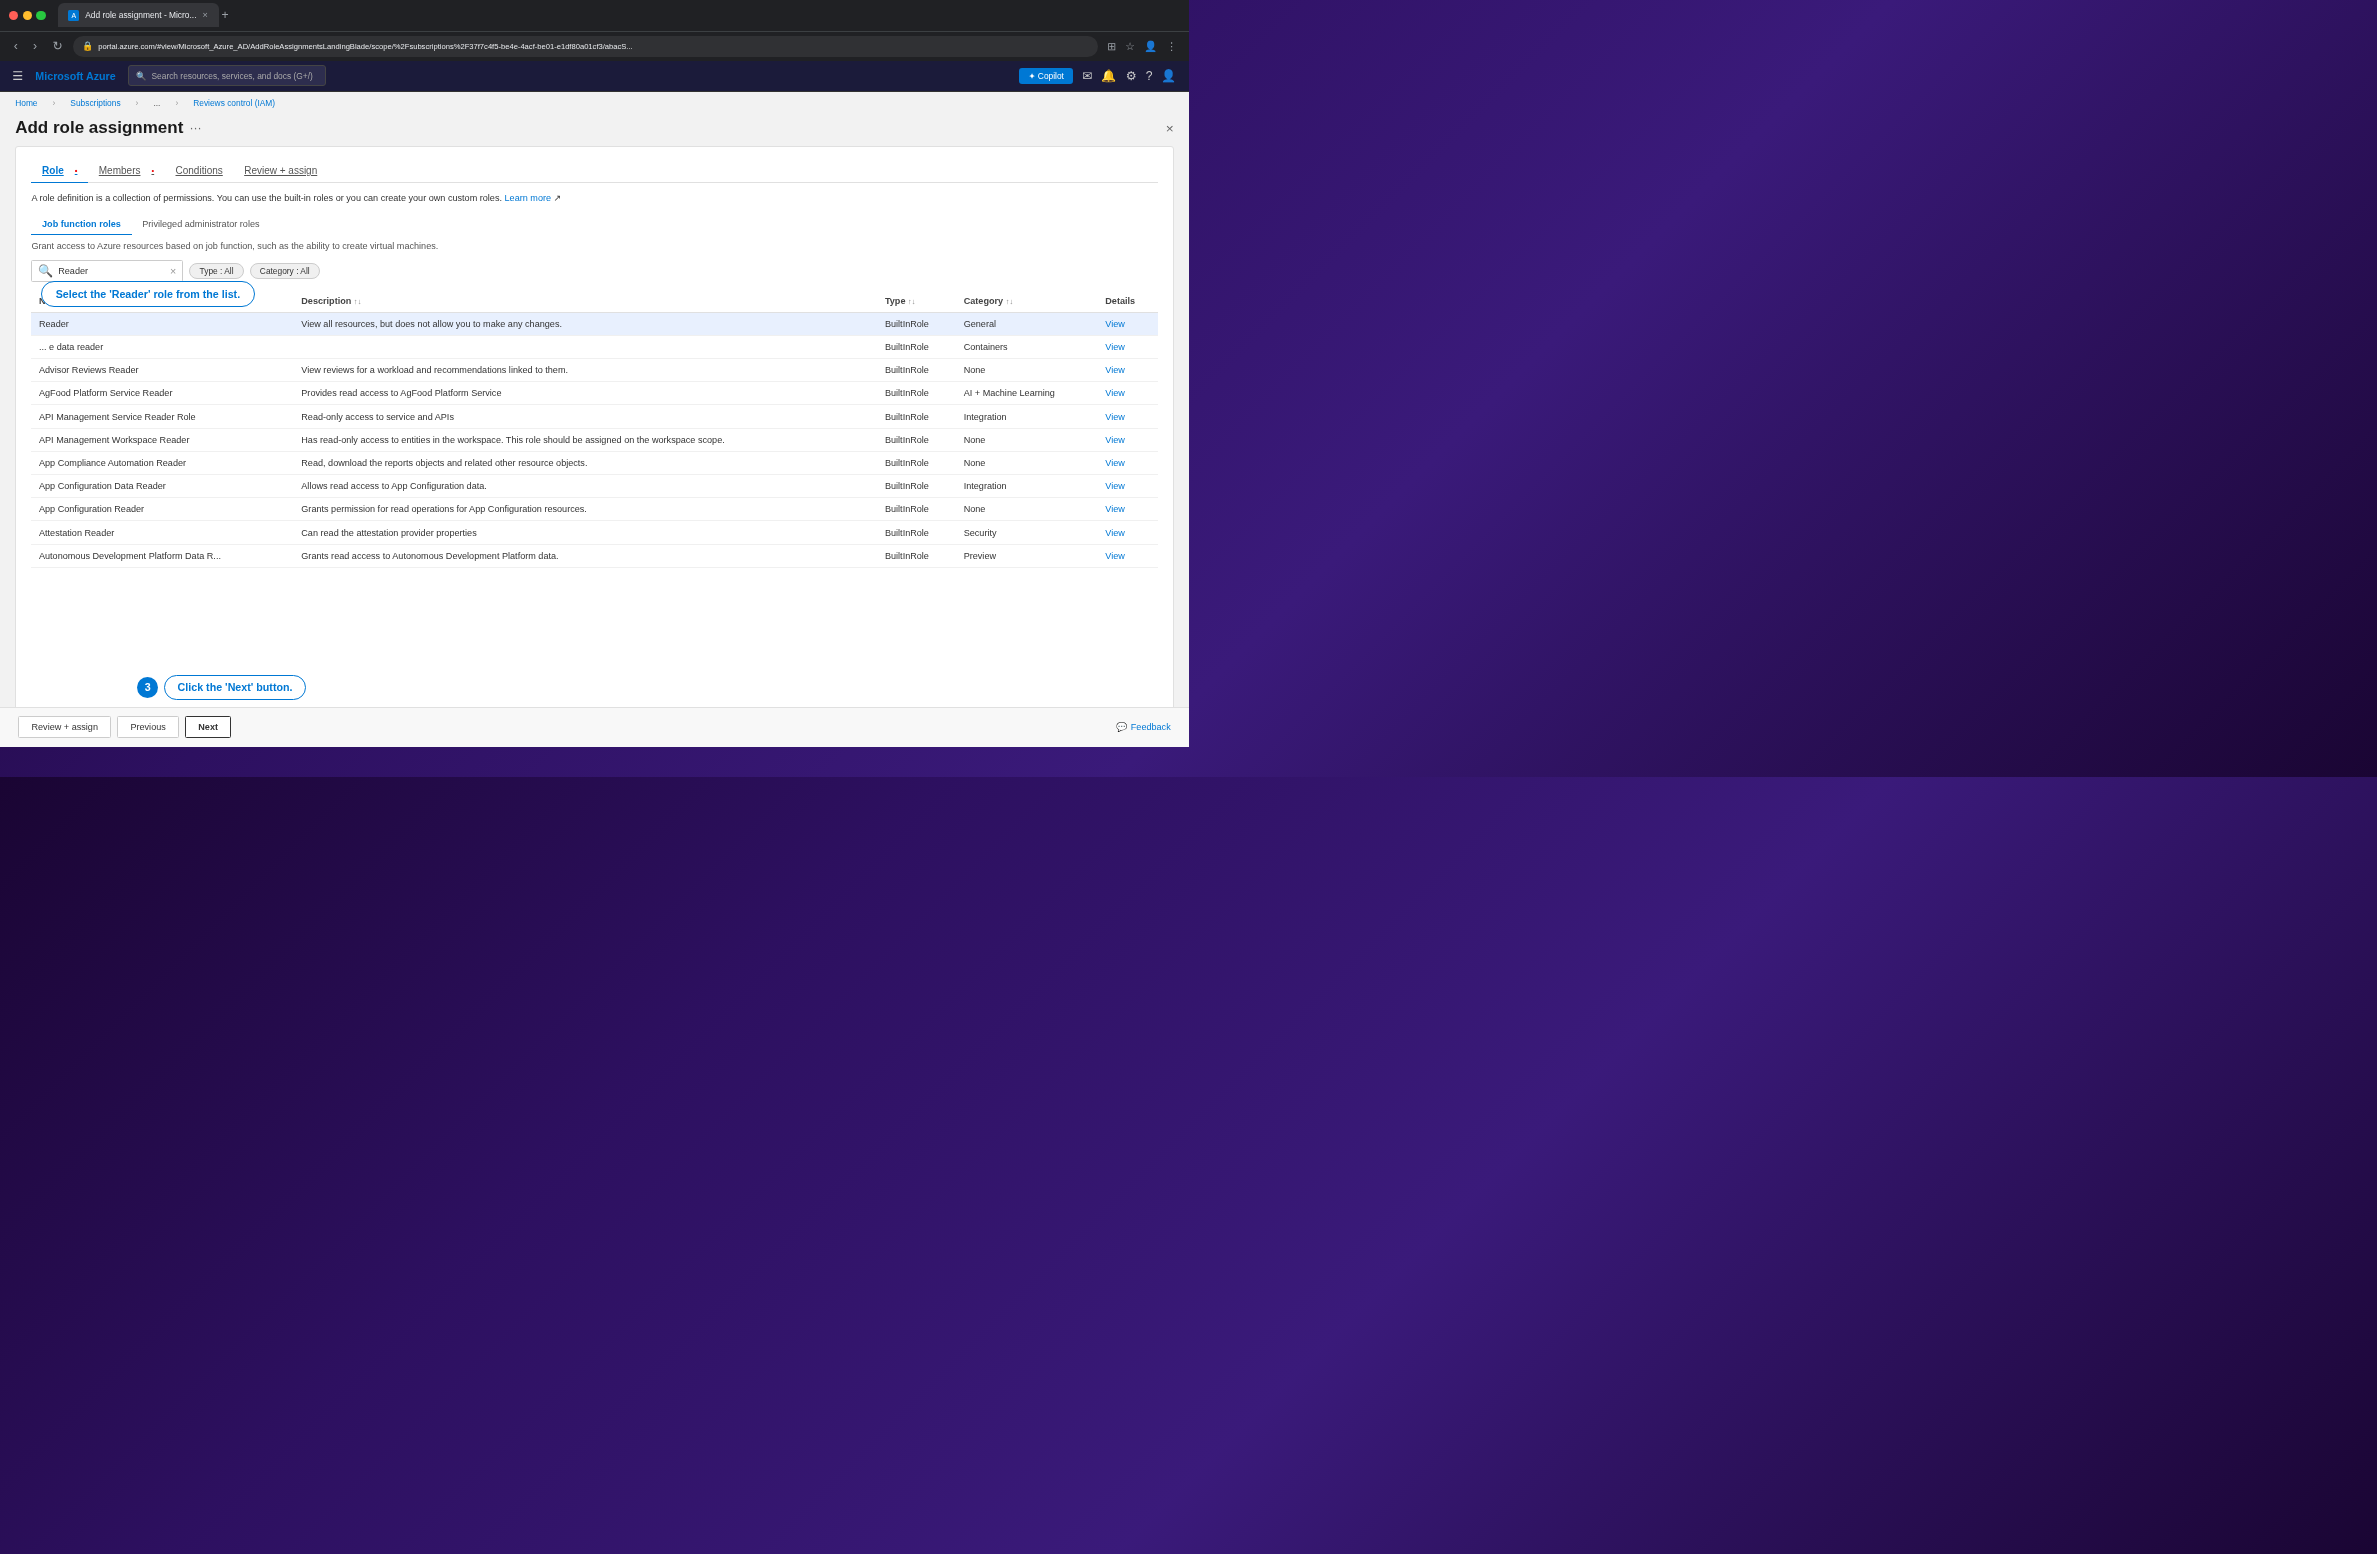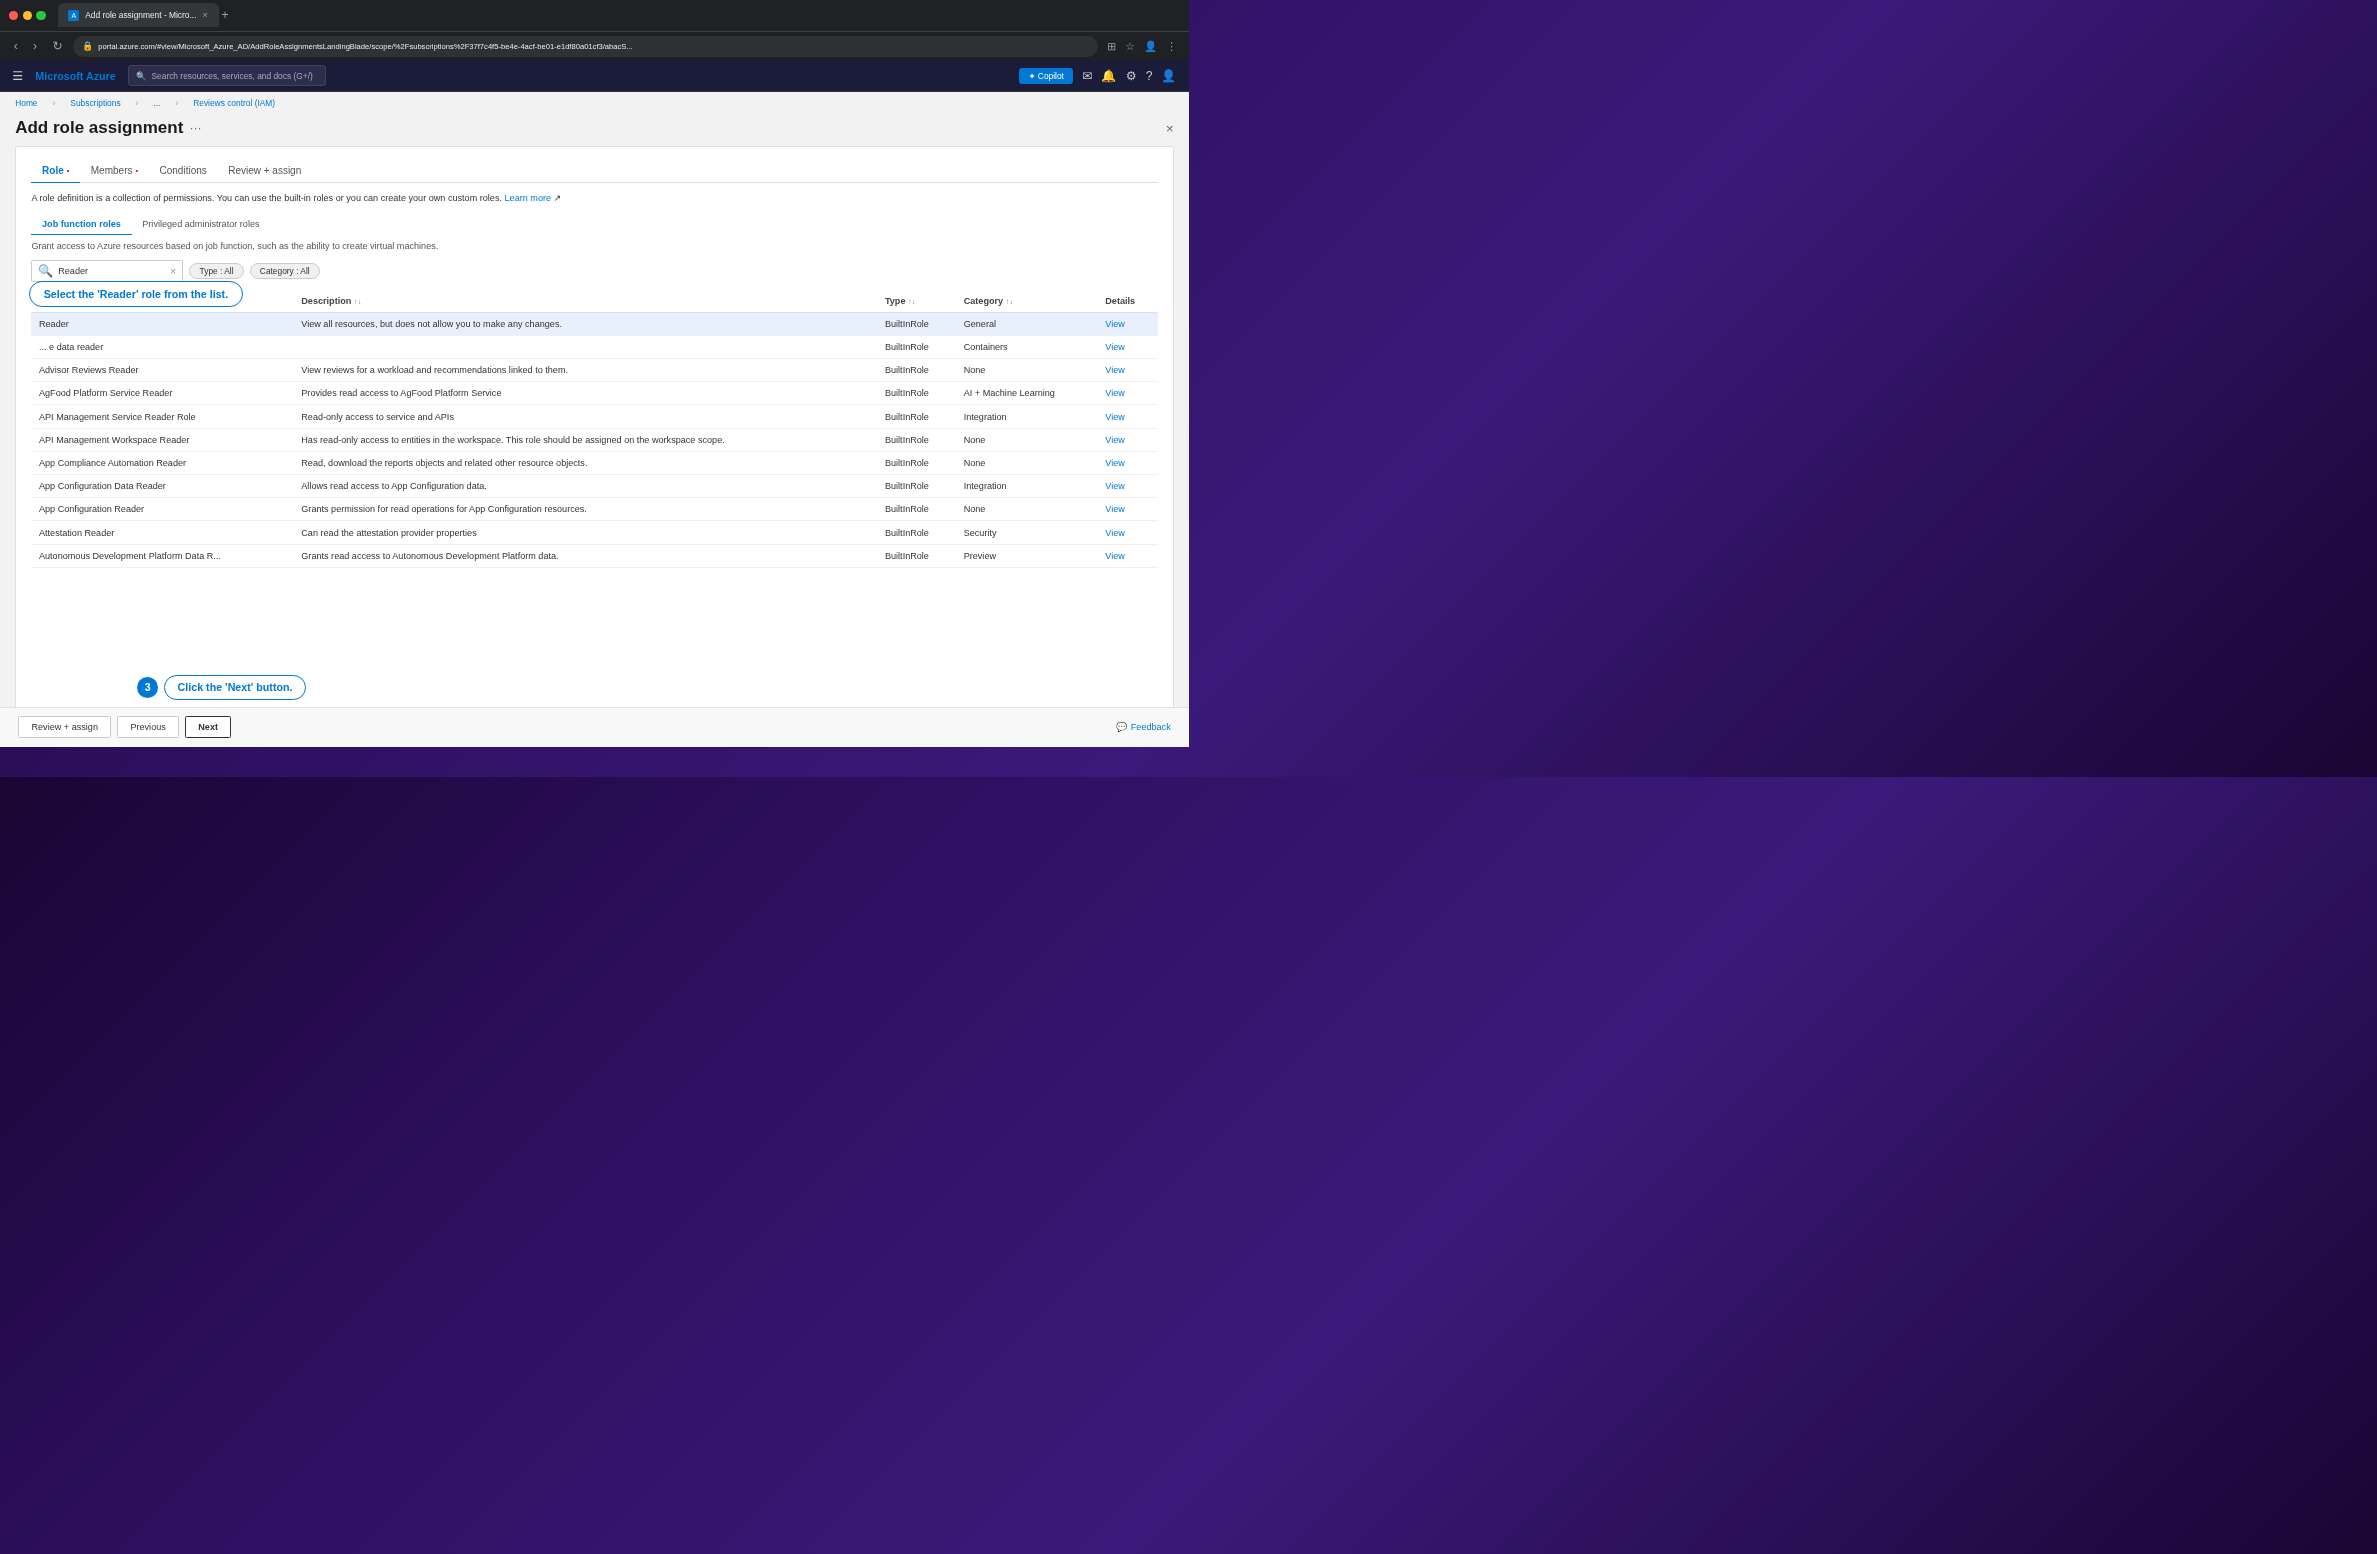--- a/index.html
+++ b/index.html
@@ -169,21 +169,22 @@
     }
     .tab {
       padding: 6.1px 10.7px;
       font-size: 10px;
       cursor: pointer;
       color: #555;
       border-bottom: 1.5px solid transparent;
       margin-bottom: -1.5px;
       display: flex;
       align-items: center;
-      gap: 3px;
+      gap: 11px;
+      text-decoration: underline;
     }
     .tab.active { color: #0078d4; border-bottom-color: #0078d4; font-weight: 600; }
     .tab .required-dot { color: #e00; font-size: 7.6px; }
 
     
     .description {
       font-size: 9.1px;
       color: #333;
       margin-bottom: 9.1px;
       line-height: 1.5;
@@ -313,21 +314,21 @@
       position: absolute;
       background: white;
       border: 1.5px solid #0078d4;
       border-radius: 15.2px;
       padding: 6.1px 13.7px;
       font-size: 10.7px;
       font-weight: 600;
       color: #0078d4;
       white-space: nowrap;
     }
-    .callout-reader { top: 189px; left: 29px; }
+    .callout-reader { top: 189px; left: 41px; }
 
     
     .step-badge {
       width: 21.3px;
       height: 21.3px;
       border-radius: 50%;
       background: #0078d4;
       color: white;
       font-size: 10.7px;
       font-weight: 700;

